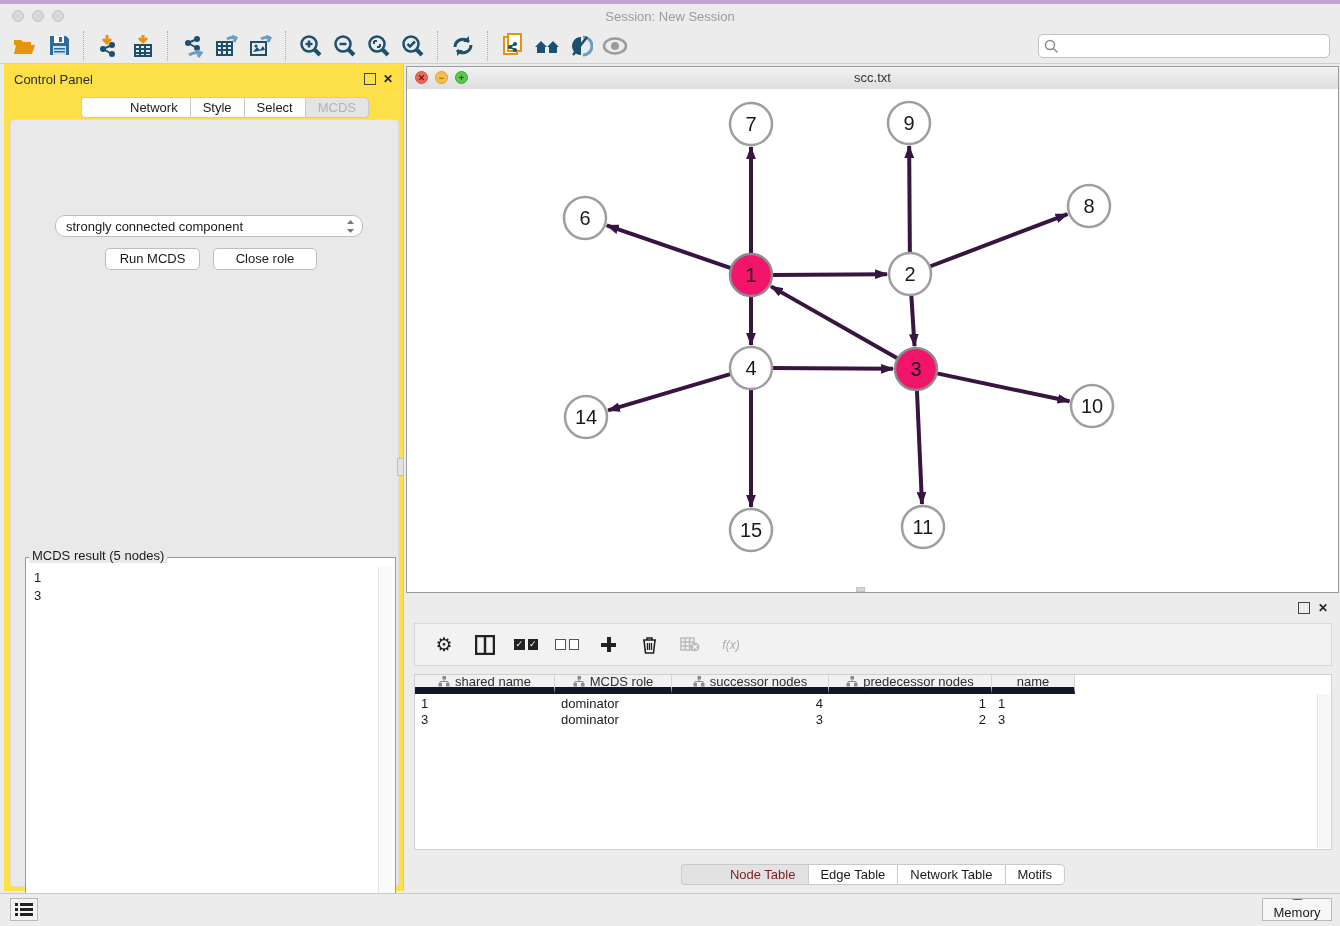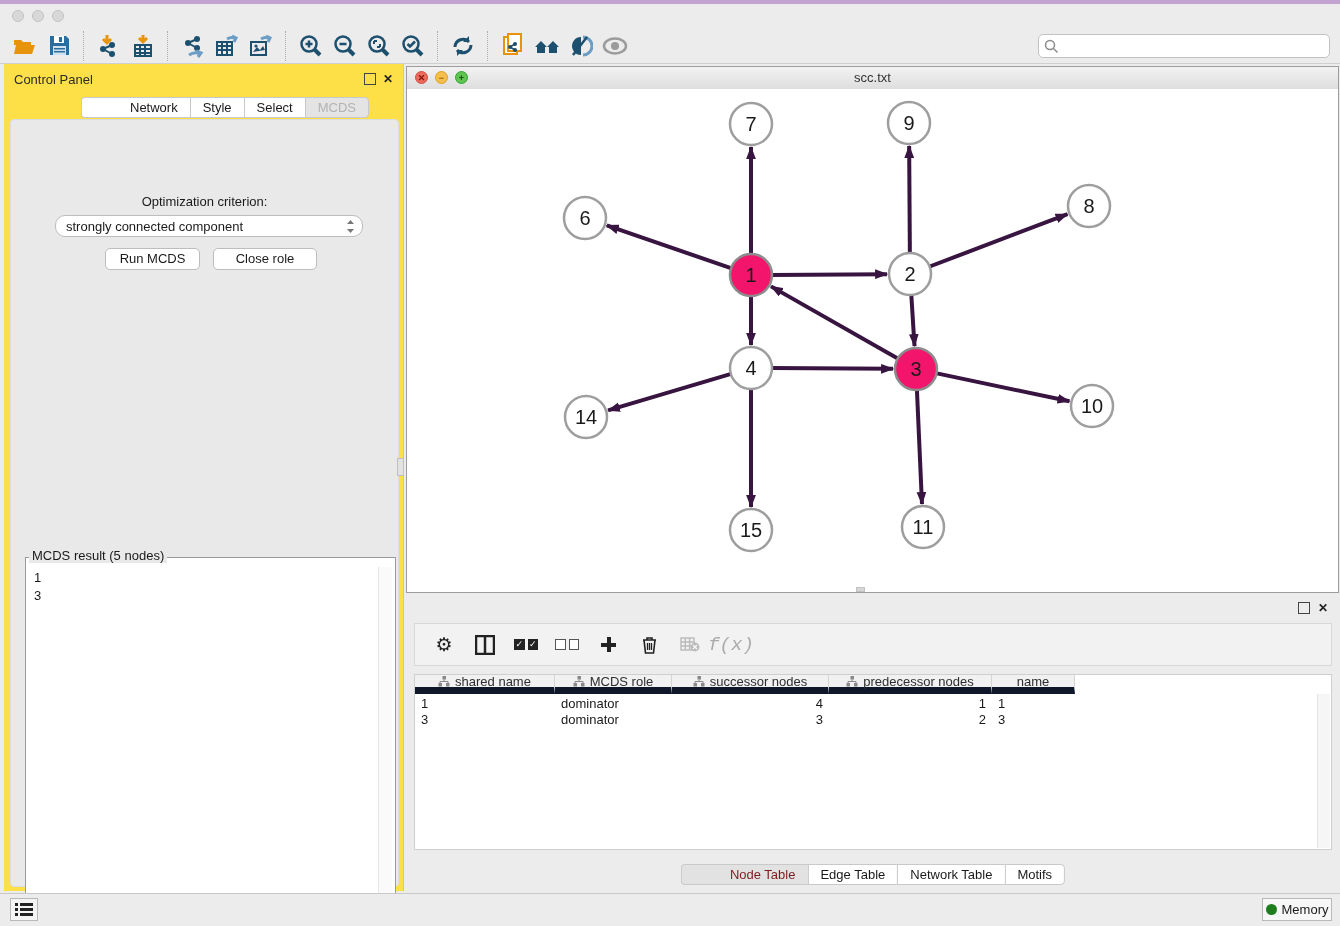--- a/index.html
+++ b/index.html
@@ -64,47 +64,48 @@
   .tpanel{position:absolute;left:406px;top:595px;width:934px;height:298px;background:#ECECEC;}
   .tp-toolbar{position:absolute;left:8px;top:28px;width:918px;height:43px;background:#F2F2F2;border:1px solid #D8D8D8;box-sizing:border-box;display:flex;align-items:center;}
   .tp-ico{margin-left:17px;display:flex;align-items:center;justify-content:center;width:24px;height:24px;cursor:pointer;}
   .cbpair{display:flex;gap:3px;}
   .cb{width:11px;height:11px;box-sizing:border-box;}
   .cb.on{background:#222;color:#fff;font-size:9px;line-height:11px;text-align:center;}
   .cb.off{border:1.5px solid #555;background:#fff;}
   .plus-ic{position:relative;width:15px;height:15px;}
   .plus-ic:before{content:"";position:absolute;left:6px;top:0;width:4px;height:15px;background:#222;}
   .plus-ic:after{content:"";position:absolute;left:0;top:6px;width:15px;height:4px;background:#222;}
-  .fx{font-family:Liberation Mono, monospace;font-style:italic;font-size:19px;color:#ABABAB;text-align:right;}
+  .fx{font-family:Liberation Sans, sans-serif;font-style:italic;font-size:12px;color:#ABABAB;text-align:right;}
   
   .dtable{position:absolute;left:8px;top:79px;width:918px;height:176px;background:#fff;border:1px solid #CFCFCF;box-sizing:border-box;}
   .thead{position:absolute;left:0;top:0;height:19px;display:flex;}
   .th{height:19px;background:#F1F1F1;border-right:1px solid #D5D5D5;border-bottom:7px solid #0f172a;box-sizing:border-box;display:flex;align-items:center;justify-content:center;gap:5px;color:#2e2e2e;cursor:pointer;}
   .trow{position:absolute;left:0;height:16px;display:flex;}
   .td{height:16px;line-height:16px;box-sizing:border-box;padding:0 6px;}
   .td.r{text-align:right;}
   .tscroll{position:absolute;right:1px;top:19px;width:12px;height:154px;background:#F6F6F6;border-left:1px solid #E3E3E3;}
   .tp-tabs{left:50%;transform:translateX(-50%);top:269px;}
   .seg .tab.seldis{background:#E2E2E2;color:#7f1d1d;}
   
   .statusbar{position:absolute;left:0;top:893px;width:1340px;height:33px;background:#ECECEC;border-top:1px solid #C8C8C8;}
   .list-btn{position:absolute;left:10px;top:4px;width:28px;height:23px;background:#F4F4F4;border:1px solid #B9B9B9;box-sizing:border-box;display:flex;align-items:center;justify-content:center;cursor:pointer;}
-  .mem-btn{position:absolute;right:8px;top:4px;width:70px;height:23px;background:#F7F7F7;border:1px solid #B9B9B9;box-sizing:border-box;display:flex;align-items:center;justify-content:center;gap:5px;cursor:pointer;}
+  .mem-btn{position:absolute;right:8px;top:4px;width:70px;height:23px;background:#F7F7F7;border:1px solid #B9B9B9;box-sizing:border-box;display:flex;align-items:center;justify-content:center;gap:5px;cursor:pointer;flex-direction:column;}
   .mem-dot{width:11px;height:11px;border-radius:50%;background:#1E7E1E;}
 </style>
 </head>
 <body>
 
 <div class="app">
   <div class="desktop-strip"></div>
 
   <div class="titlebar">
     <div class="tl t1"></div>
     <div class="tl t2"></div>
     <div class="tl t3"></div>
+    <div class="app-title">Session: New Session</div>
   </div>
 
   <div class="toolbar">
     <div style="width:8px"></div>
     <div class="tb-btn">
       <svg width="24" height="20">
           <path d="M1 4 h7 l2 2 h8 v3 h-17 z" fill="#E8930C"></path>
           <path d="M3 9 h19 l-3 9 h-18 z" fill="#E8930C"></path>
         </svg>
     </div>
@@ -248,21 +249,20 @@
       <span class="wicon float-i" style="left:360px;"></span>
       <span class="wicon" style="left:378px;font-weight:bold;">✕</span>
     </div>
     <div class="seg cp-tabs">
       <div class="tab">Network</div>
       <div class="tab">Style</div>
       <div class="tab">Select</div>
       <div class="tab disabled">MCDS</div>
     </div>
     <div class="cp-body">
-      <div class="opt-label">Optimization criterion:</div>
       <div class="dropdown">
         <span class="val">strongly connected component</span>
         <span class="spin">
           <svg width="11" height="17">
               <path d="M2 6 l3.5 -4 l3.5 4 z" fill="#777"></path>
               <path d="M2 11 l3.5 4 l3.5 -4 z" fill="#777"></path>
             </svg>
         </span>
       </div>
       <div class="btn run-btn">Run MCDS</div>

